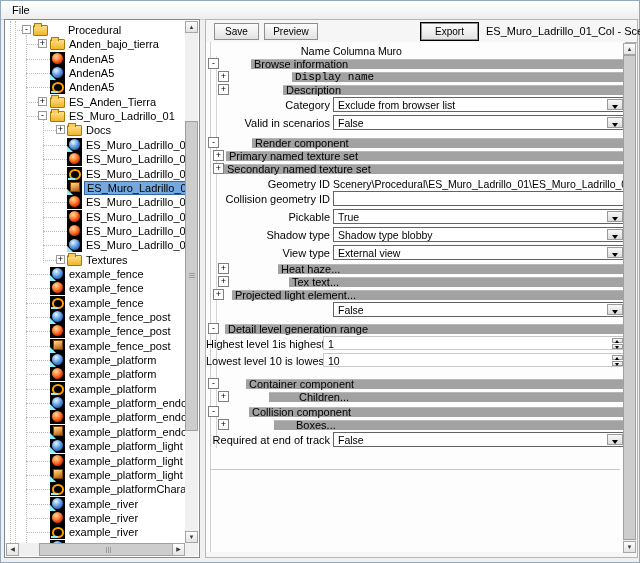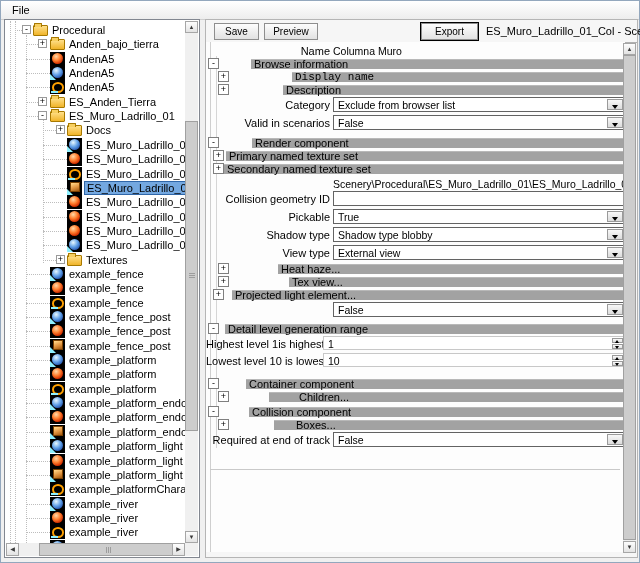--- a/index.html
+++ b/index.html
@@ -98,21 +98,21 @@
   <div class="tree-panel">
     <div class="tree-viewport" id="tree-rows">
         <div class="tguide" style="left: 4px; top: 0px; height: 522px;"></div>
         <div class="tguide" style="left: 9px; top: 0px; height: 522px;"></div>
         <div class="tguide" style="left: 20px; top: 14px; height: 508px;"></div>
         <div class="tguide" style="left: 37px; top: 95px; height: 147px;"></div>
         <div class="trow" style="top: 2px;">
           <div class="tconn" style="left: 9px; width: 7px;"></div>
           <div class="texp" style="left: 16px;">-</div>
           <div class="ticon folder" style="left: 27px;"></div>
-          <div class="tlabel" style="left: 44px;">Procedural</div>
+          <div class="tlabel" style="left: 60px;">Procedural</div>
         </div>
         <div class="trow" style="top: 16.35px;">
           <div class="tconn" style="left: 20px; width: 12px;"></div>
           <div class="texp" style="left: 32px;">+</div>
           <div class="ticon folder" style="left: 44px;"></div>
           <div class="tlabel" style="left: 61px;">Anden_bajo_tierra</div>
         </div>
         <div class="trow" style="top: 30.7px;">
           <div class="tconn" style="left: 20px; width: 24px;"></div>
           <div class="ticon ball" style="left: 44px;"></div>
@@ -358,20 +358,21 @@
           </div>
           <div class="prow h">
             <div class="pexp" style="left: 7px;">+</div>
             <div class="pbar" style="left: 20px;"><span>Primary named texture set</span></div>
           </div>
           <div class="prow h">
             <div class="pexp" style="left: 7px;">+</div>
             <div class="pbar" style="left: 18px;"><span>Secondary named texture set</span></div>
           </div>
           <div class="prow plain">
+            <div class="plabel">Geometry ID</div>
             <div class="pval-plain">Scenery\Procedural\ES_Muro_Ladrillo_01\ES_Muro_Ladrillo_01Col.IGS</div>
           </div>
           <div class="prow box">
             <div class="plabel">Collision geometry ID</div>
             <div class="pfield"></div>
           </div>
           <div class="prow box">
             <div class="plabel">Pickable</div>
             <div class="pfield dd">
               <span class="pval">True</span>
@@ -391,21 +392,21 @@
               <span class="pval">External view</span>
               <div class="ddbtn"></div>
             </div>
           </div>
           <div class="prow h">
             <div class="pexp" style="left: 12px;">+</div>
             <div class="pbar" style="left: 72px;"><span>Heat haze...</span></div>
           </div>
           <div class="prow h">
             <div class="pexp" style="left: 12px;">+</div>
-            <div class="pbar" style="left: 83px;"><span>Tex view...</span></div>
+            <div class="pbar" style="left: 83px;"><span>Tex text...</span></div>
           </div>
           <div class="prow h">
             <div class="pexp" style="left: 7px;">+</div>
             <div class="pbar" style="left: 26px;"><span>Projected light element...</span></div>
           </div>
           <div class="prow box">
             <div class="pfield dd">
               <span class="pval">False</span>
               <div class="ddbtn"></div>
             </div>

